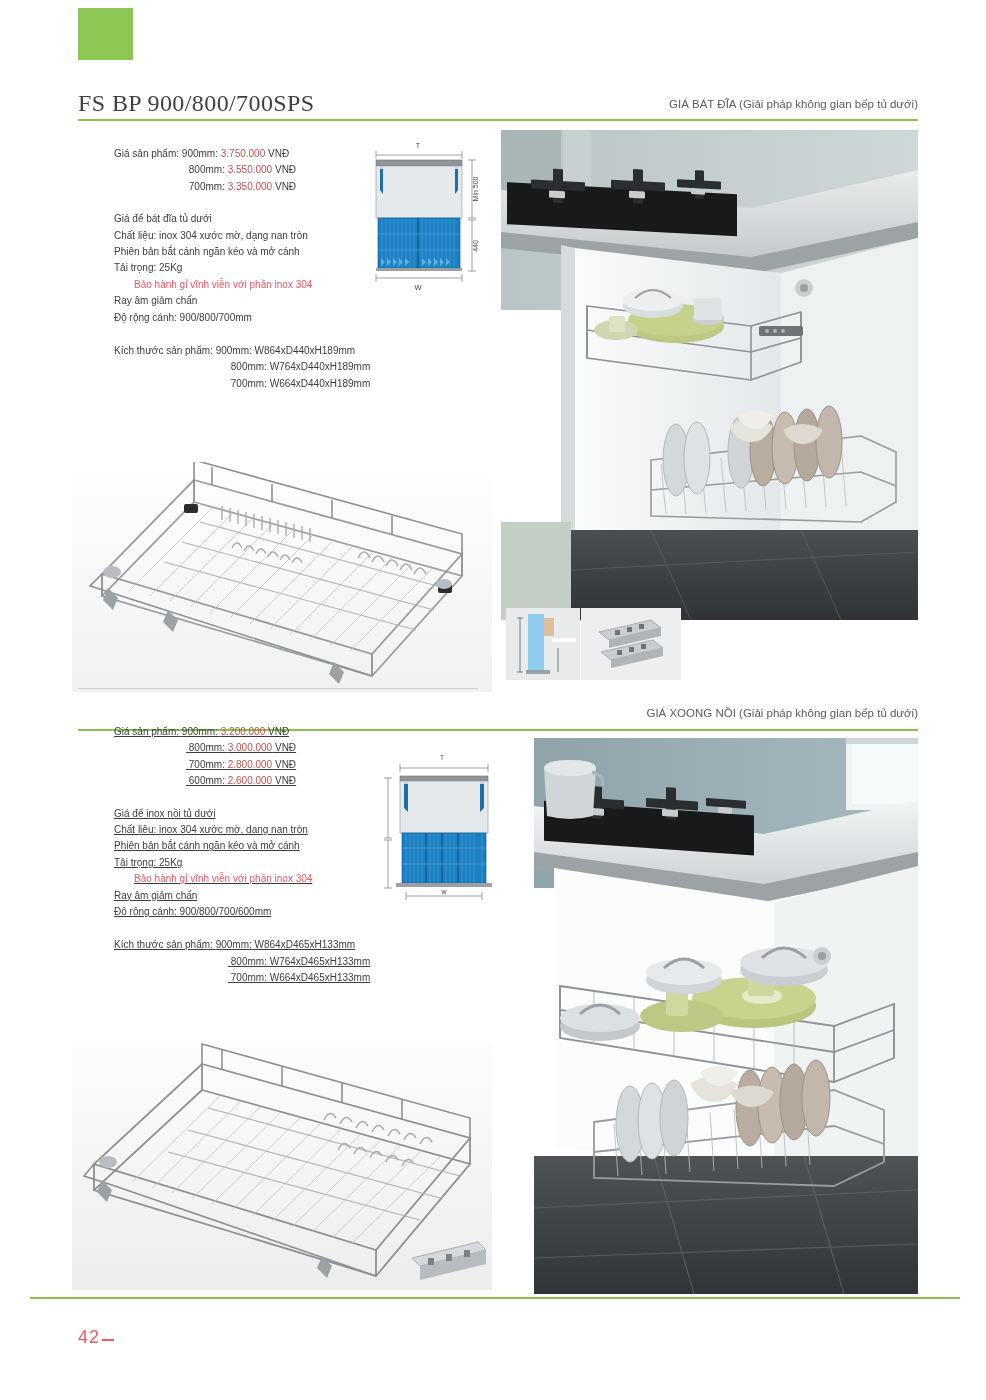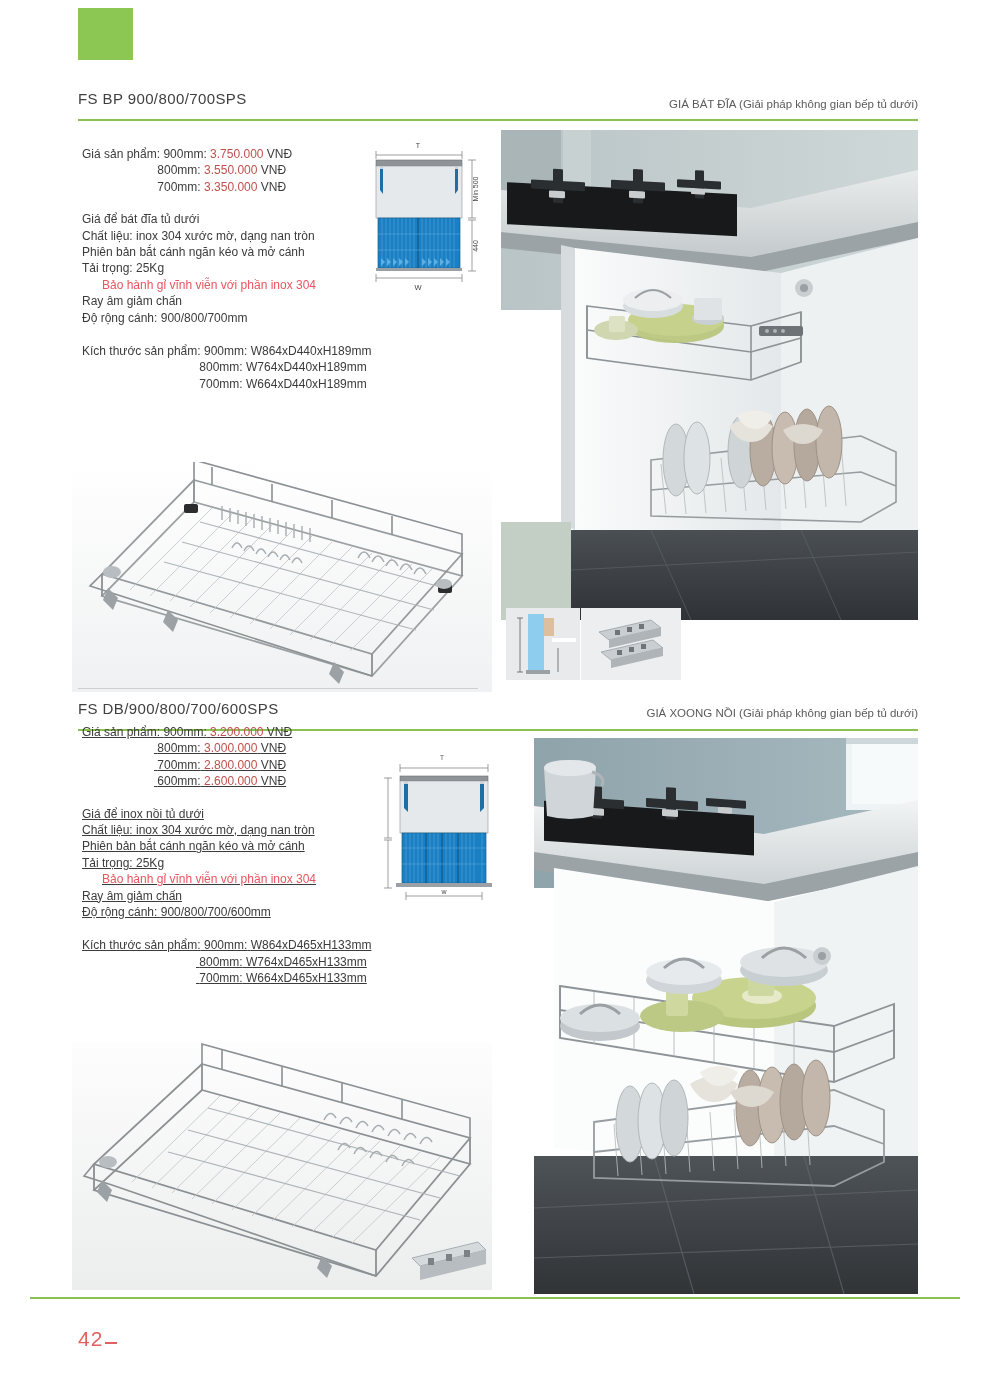--- a/index.html
+++ b/index.html
@@ -11,53 +11,53 @@
   .page { position:absolute; inset:0; }
 
   
   .brand-square {
     position:absolute; left:78px; top:8px; width:55px; height:52px;
     background:#8CC653;
   }
 
   
   .sec-title {
-    position:absolute; font-size:15px; letter-spacing:.4px;
-    color:#3f3f3f; font-weight:400; white-space:nowrap;
+    position:absolute; font-size:24px; letter-spacing:.4px;
+    color:#3f3f3f; font-weight:400; white-space:nowrap;font-family:Liberation Serif, serif;
   }
   .sec-subtitle {
     position:absolute; font-size:11.5px; color:#5a5a5a; white-space:nowrap;
     text-align:center;
   }
   .green-rule {
     position:absolute; height:2px; background:#8CC152;
   }
   .grey-rule {
     position:absolute; height:1px; background:#cfcfcf;
   }
 
   
-  .spec { position:absolute; font-size:12px; line-height:16.4px; color:#3b3b3b; }
+  .spec { position:absolute; font-size:10px; line-height:16.4px; color:#3b3b3b;margin-left:32px; }
   .spec .row { white-space:nowrap; }
   .price-val { color:#C0504D; }
   .warranty { color:#E8555F;padding-left:20px; }
   .indent { display:inline-block; }
 
   
   .diagram { position:absolute; }
   .diagram svg { display:block; }
 
   
   .photo { position:absolute; overflow:hidden; }
   .photo svg { display:block; }
 
   
   .page-num {
     position:absolute; left:78px; top:1327px;
-    font-size:21px; color:#E0615F; letter-spacing:1px;
+    font-size:18px; color:#E0615F; letter-spacing:1px;
   }
   .page-num .tail {
     display:inline-block; width:12px; height:2px; background:#E0615F;
     vertical-align:2px; margin-left:2px;
   }
 </style>
 </head>
 <body>
 
 <div class="page">
@@ -401,21 +401,20 @@
             <rect x="36" y="42" width="5" height="5"></rect>
             <rect x="48" y="39" width="5" height="5"></rect>
           <rect x="60" y="36" width="5" height="5"></rect>
           </g>
       </g>
     </svg>
   </div>
 
   <div class="grey-rule" style="left:78px; top:688px; width:400px;"></div>
 
-  <div class="sec-title" style="left:78px; top:700px;">FS DB/900/800/700/600SPS</div>
   <div class="sec-subtitle" style="right:68px; top:707px;">GIÁ XOONG NỒI (Giải pháp không gian bếp tủ dưới)</div>
   <div class="green-rule" style="left:78px; top:729px; width:840px;"></div>
 
   <div class="spec" style="left:82px; top:724px; width:300px;text-decoration:underline;">
     <div class="row">
       <span>Giá sản phẩm:</span>
       <span>900mm:</span>
       <span class="price-val">3.200.000</span>
       <span>VNĐ</span>
     </div>

